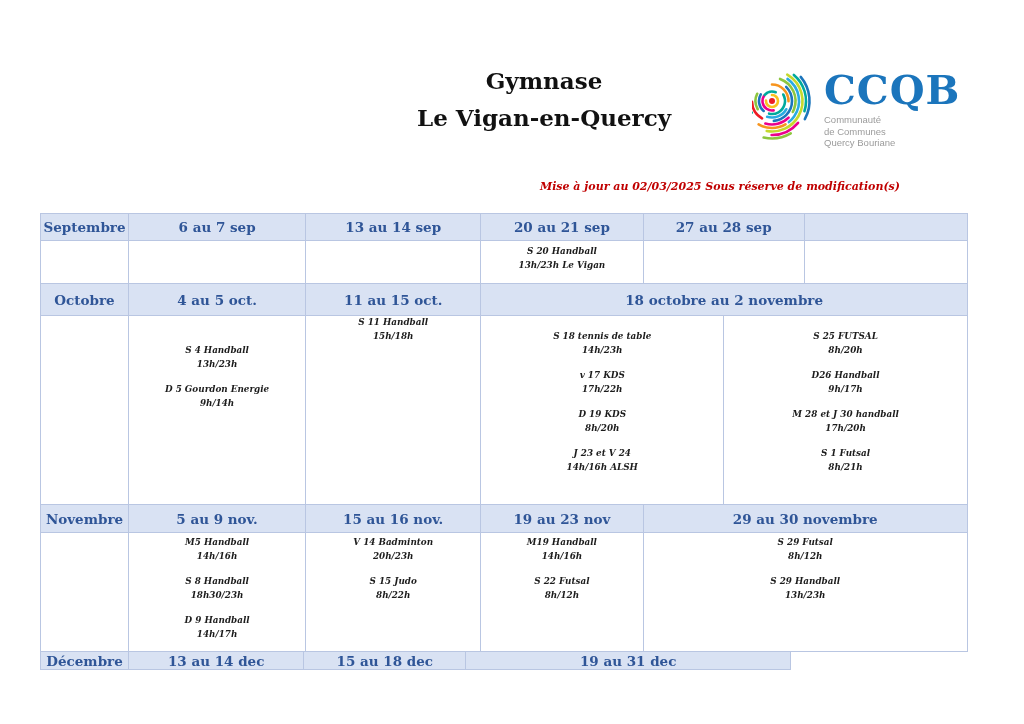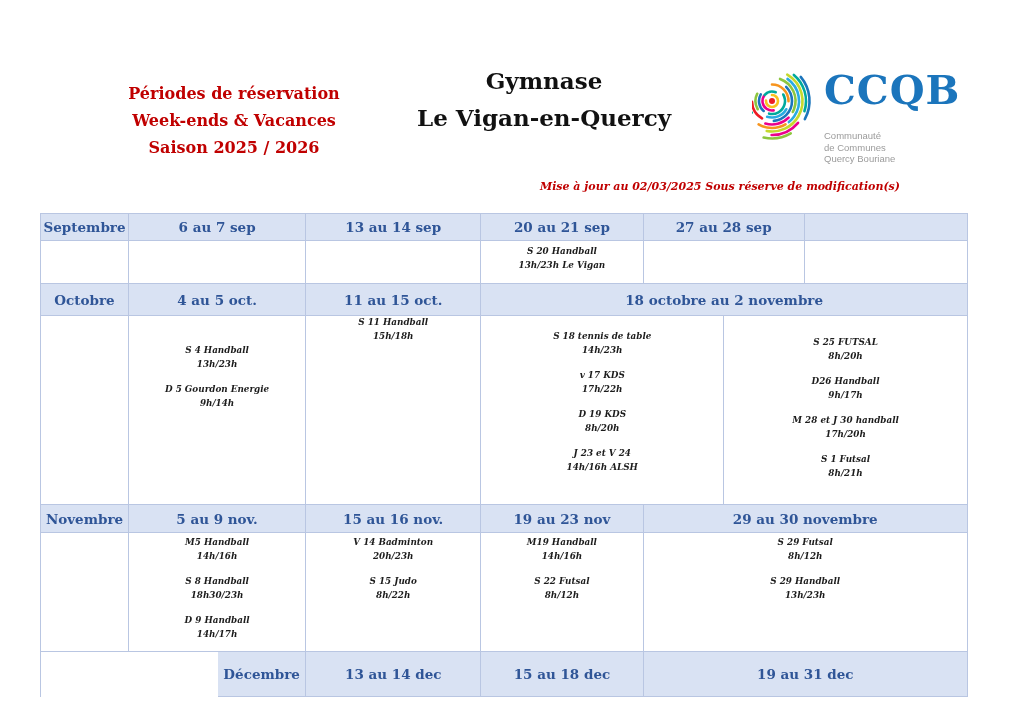--- a/index.html
+++ b/index.html
@@ -12,46 +12,41 @@
               color:var(--title_black,#111);font-weight:bold;font-size:23px;line-height:37px;}
   .update-note{position:absolute;left:480px;top:180px;width:480px;text-align:center;
               color:var(--accent_red,#C00000);font-weight:bold;font-style:italic;font-size:11px;}
 
   .logo{position:absolute;left:752px;top:57px;width:212px;height:105px;}
   .logo-arcs{position:absolute;left:0;top:4px;}
   .logo-text{position:absolute;left:72px;top:12px;}
   .logo-acronym{font-size:40px;font-weight:bold;color:var(--logo_blue,#1B75BC);
                 line-height:42px;letter-spacing:1px;}
   .logo-sub{font-family:"Liberation Sans",sans-serif;font-size:9.5px;
-            color:var(--logo_gray,#9B9B9B);line-height:11.5px;margin-top:19px;}
+            color:var(--logo_gray,#9B9B9B);line-height:11.5px;margin-top:3px;}
 
   .table{position:absolute;left:40px;top:213px;width:927px;
          border-left:1px solid var(--table_border,#B9C6E2);
          border-top:1px solid var(--table_border,#B9C6E2);}
   .trow{display:flex;width:100%;}
   .tcell{box-sizing:border-box;border-right:1px solid var(--table_border,#B9C6E2);
          border-bottom:1px solid var(--table_border,#B9C6E2);overflow:hidden;}
   .header-row .tcell{background:var(--header_bg,#D9E2F3);display:flex;
          align-items:center;justify-content:center;}
   .htext{color:var(--header_text,#2F5597);font-weight:bold;font-size:13.5px;white-space:nowrap;}
   .content-row .tcell{background:#ffffff;text-align:center;}
   .block{margin-bottom:12px;}
   .line{font-size:8.8px;font-weight:bold;font-style:italic;
         color:var(--event_text,#1C1C1C);line-height:13.5px;white-space:nowrap;}
 </style>
 </head>
 <body>
 
 <div class="page">
 
-  <div class="left-title">
-    <div>Périodes de réservation</div>
-    <div>Week-ends &amp; Vacances</div>
-    <div>Saison 2025 / 2026</div>
-  </div>
 
   <div class="center-title">
     <div>Gymnase</div>
     <div>Le Vigan-en-Quercy</div>
   </div>
 
   <div class="logo">
     <svg class="logo-arcs" width="62" height="94" viewBox="0 0 62 94" fill="none" stroke-linecap="round">
       <circle cx="20" cy="40" r="3" fill="#ED1C24"></circle>
       <circle cx="20" cy="40" r="6" stroke-width="2.6" stroke-dasharray="28 9.7" transform="rotate(-90 20 40)" stroke="#F9C31F"></circle>
@@ -167,21 +162,21 @@
           </div>
           <div class="block">
             <div class="line">D 19 KDS</div>
             <div class="line">8h/20h</div>
           </div>
           <div class="block">
             <div class="line">J 23 et V 24</div>
             <div class="line">14h/16h ALSH</div>
           </div>
         </div>
-        <div class="tcell" style="width: 26.3%; padding-top: 20px;">
+        <div class="tcell" style="width: 26.3%; padding-top: 14px;">
           <div class="block">
             <div class="line">S 25 FUTSAL</div>
             <div class="line">8h/20h</div>
           </div>
           <div class="block">
             <div class="line">D26 Handball</div>
             <div class="line">9h/17h</div>
           </div>
           <div class="block">
             <div class="line">M 28 et J 30 handball</div>
@@ -250,21 +245,21 @@
           <div class="block">
             <div class="line">S 29 Futsal</div>
             <div class="line">8h/12h</div>
           </div>
           <div class="block">
             <div class="line">S 29 Handball</div>
             <div class="line">13h/23h</div>
           </div>
         </div>
       </div>
-      <div class="trow header-row" style="height: 45px; justify-content: flex-end;">
+      <div class="trow header-row" style="height: 18px;">
         <div class="tcell" style="width: 9.5%;">
           <span class="htext">Décembre</span>
         </div>
         <div class="tcell" style="width: 18.9%;">
           <span class="htext">13 au 14 dec</span>
         </div>
         <div class="tcell" style="width: 17.5%;">
           <span class="htext">15 au 18 dec</span>
         </div>
         <div class="tcell" style="width: 35%;">

